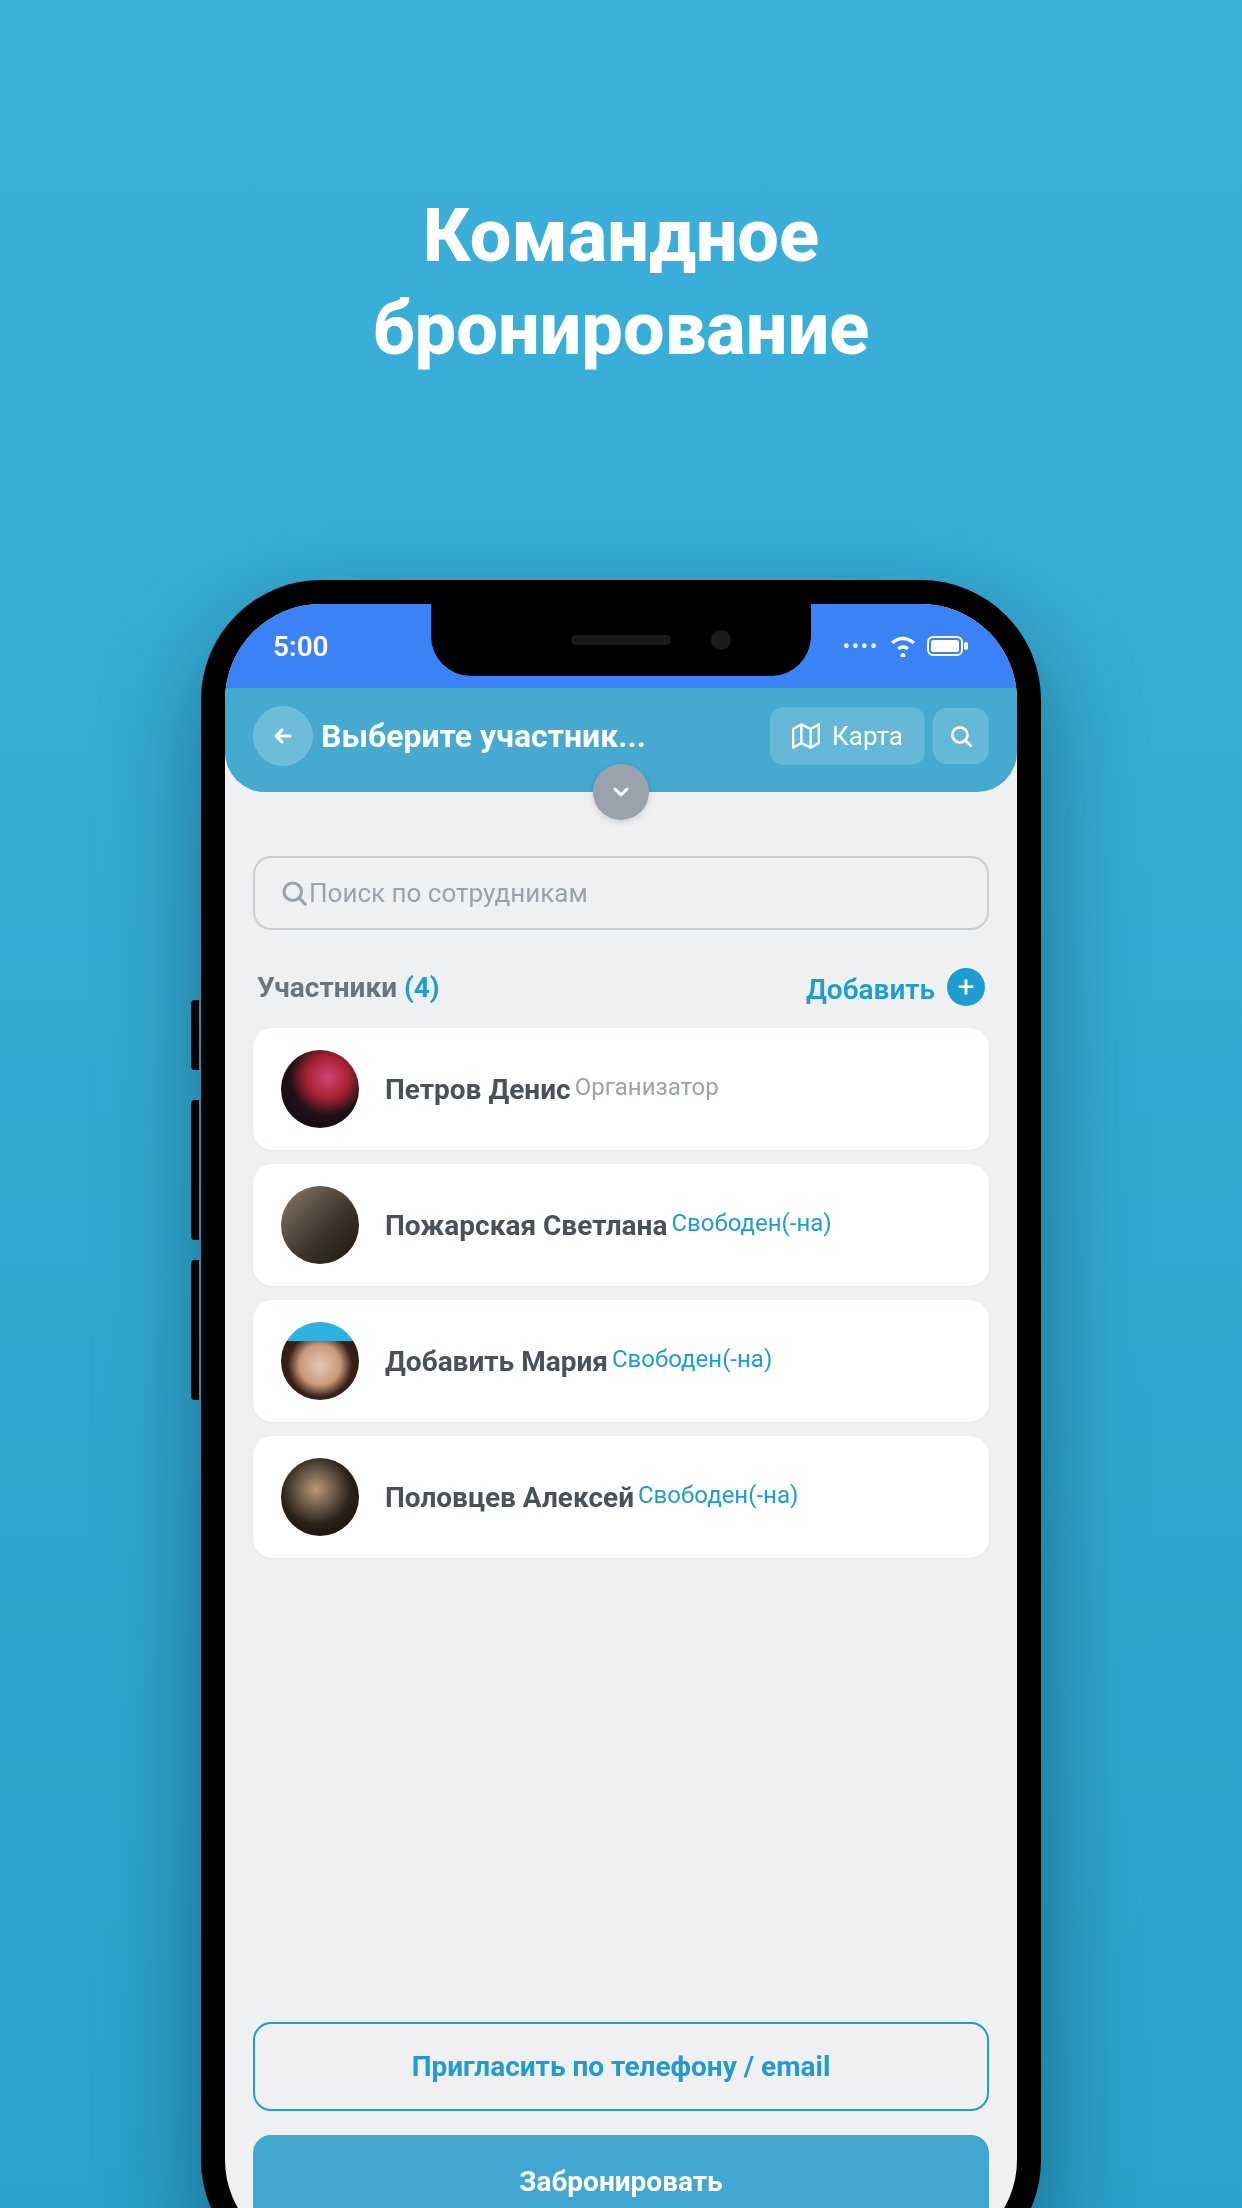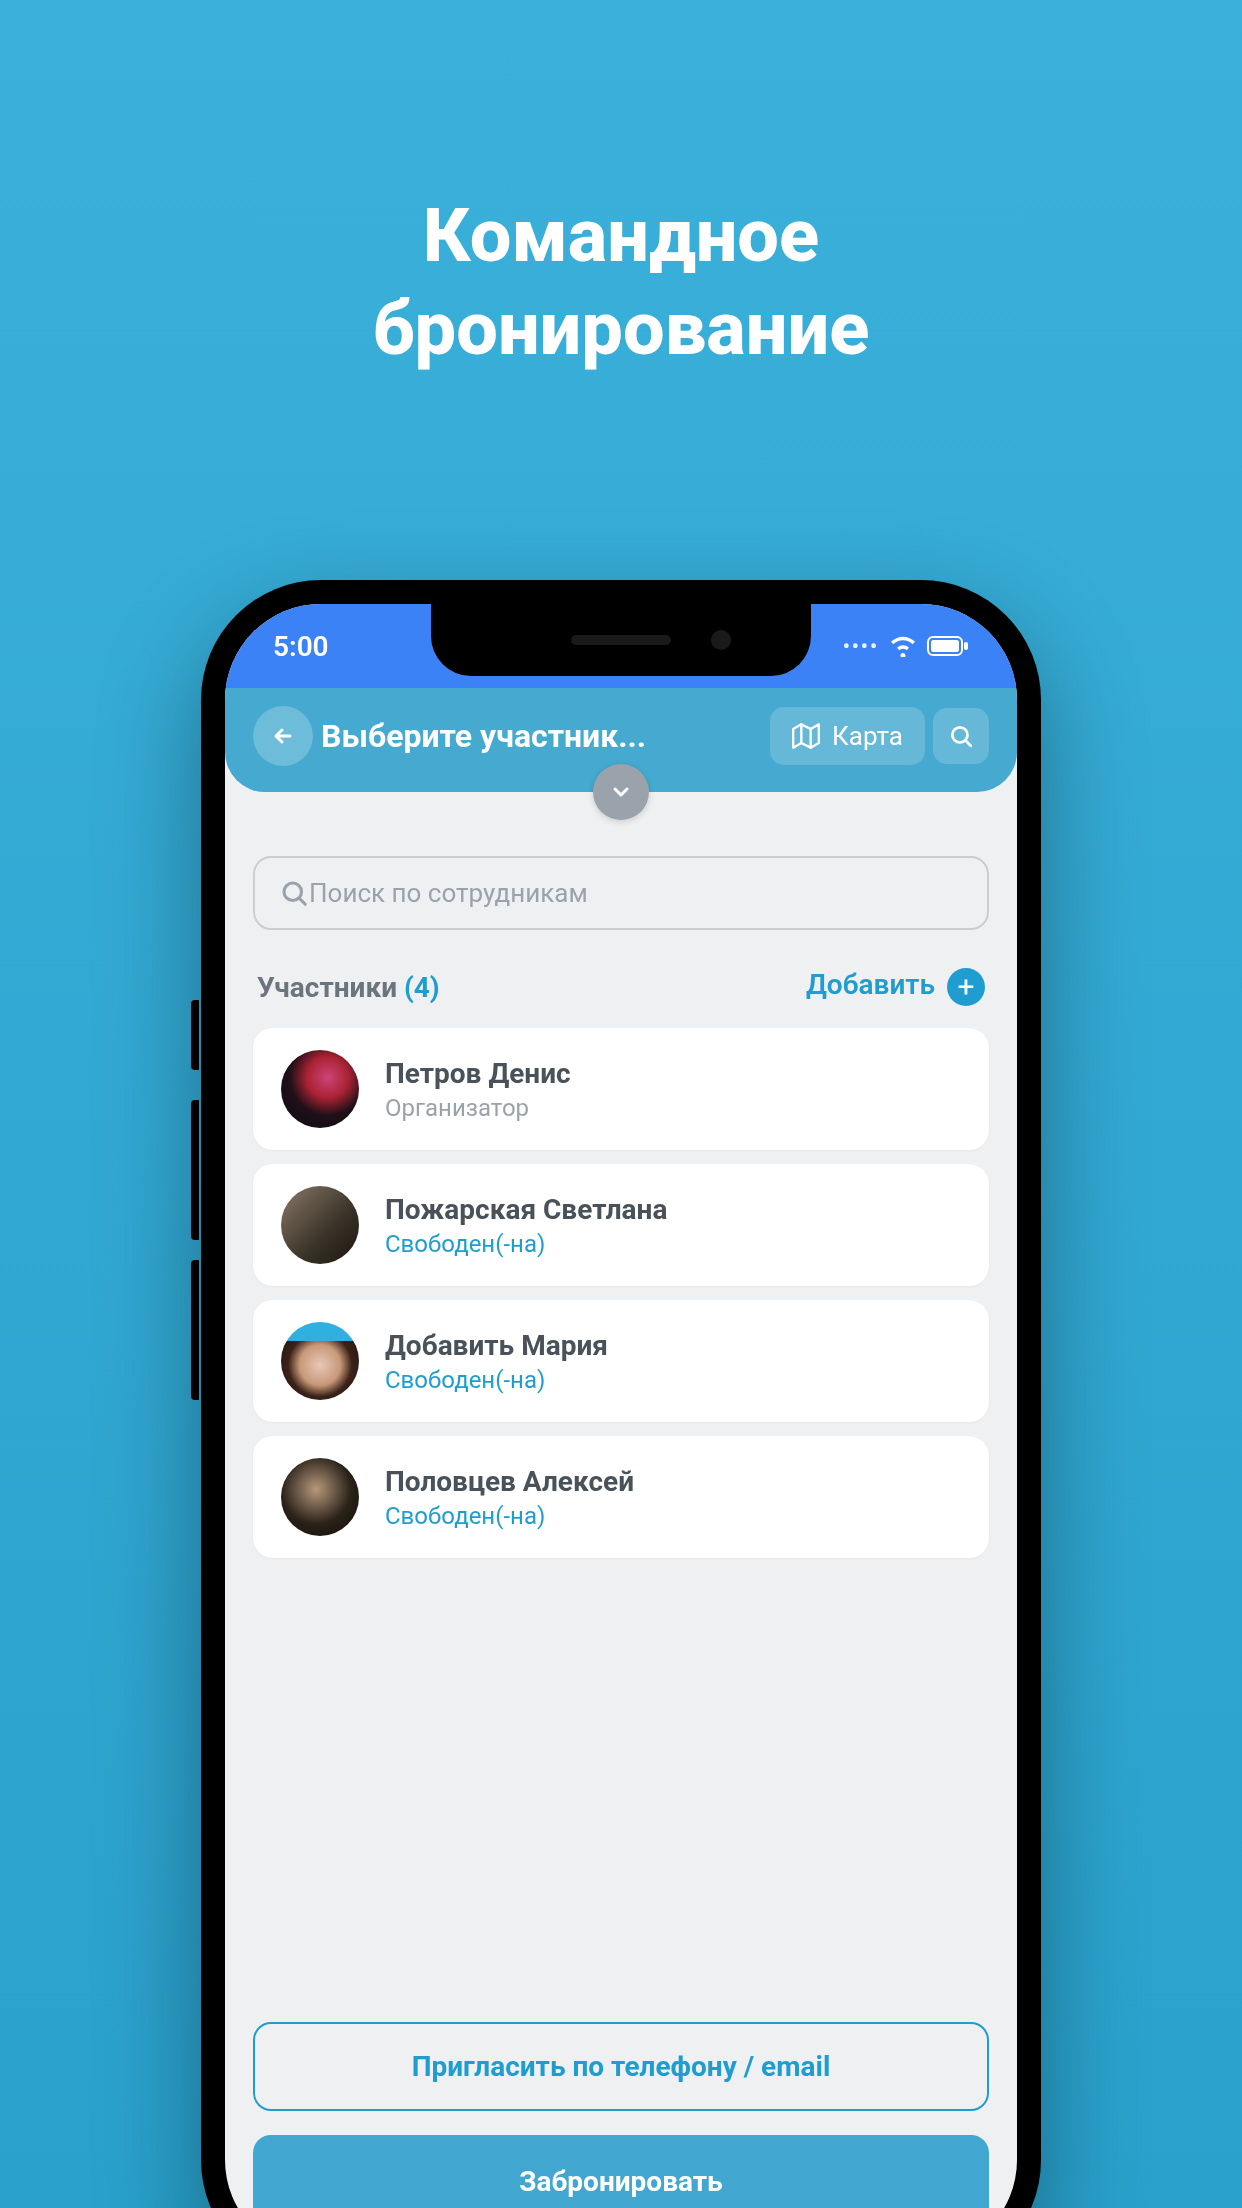--- a/index.html
+++ b/index.html
@@ -23,26 +23,26 @@
   .map-btn { display:flex; align-items:center; gap:12px; background:rgba(255,255,255,0.18); padding:14px 22px; border-radius:14px; color:#fff; font-size:26px; cursor:pointer; }
   .search-btn { width:56px; height:56px; border-radius:14px; background:rgba(255,255,255,0.18); display:flex; align-items:center; justify-content:center; cursor:pointer; }
   .expand-handle { position:absolute; bottom:-28px; left:50%; transform:translateX(-50%); width:56px; height:56px; border-radius:50%; background:#9aa3ab; display:flex; align-items:center; justify-content:center; cursor:pointer; box-shadow:0 2px 6px rgba(0,0,0,0.15); }
   .content { padding:64px 28px 28px; }
   .search-field { display:flex; align-items:center; background:#eef0f2; border:2px solid #c9ced3; border-radius:18px; padding:20px 24px; }
   .search-field input { flex:1; border:none; background:transparent; font-size:26px; color:#7a838c; outline:none; }
   .search-field input::placeholder { color:#9aa3ab; }
   .section-head { display:flex; align-items:center; justify-content:space-between; margin:38px 4px 22px; }
   .section-title { font-size:28px; font-weight:700; color:#6b757e; }
   .section-count { color:#1f9dd0; }
-  .add-btn { display:flex; align-items:flex-start; gap:12px; color:#1f9dd0; font-size:28px; font-weight:600; cursor:pointer; }
+  .add-btn { display:flex; align-items:flex-end; gap:12px; color:#1f9dd0; font-size:28px; font-weight:600; cursor:pointer; }
   .add-circle { width:38px; height:38px; border-radius:50%; background:#1f9dd0; display:flex; align-items:center; justify-content:center; color:#fff; font-size:30px; font-weight:400; line-height:1; }
   .list { display:flex; flex-direction:column; gap:14px; }
   .card { background:#fff; border-radius:20px; padding:22px 28px; display:flex; align-items:center; gap:26px; box-shadow:0 1px 3px rgba(0,0,0,0.04); cursor:pointer; }
   .avatar { width:78px; height:78px; border-radius:50%; flex-shrink:0; background:#333; position:relative; overflow:hidden; }
-  .card-text { display:flex; flex-direction:column; gap:4px; }
+  .card-text { display:flex; gap:4px; }
   .card-name { font-size:28px; font-weight:700; color:#4a5259; }
   .card-role { font-size:24px; color:#9aa3ab; }
   .card-status { font-size:24px; color:#1f9dd0; }
   .footer { position:absolute; bottom:0; left:0; right:0; padding:28px; display:flex; flex-direction:column; gap:24px; }
   .btn-outline { border:2.5px solid #1f9dd0; color:#1f9dd0; background:transparent; border-radius:18px; padding:26px; font-size:28px; font-weight:700; text-align:center; cursor:pointer; }
   .btn-primary { background:#41a7d0; color:#fff; border-radius:18px; padding:30px; font-size:28px; font-weight:700; text-align:center; cursor:pointer; }
   
   .av1 { background:radial-gradient(circle at 60% 35%, #c47 0%, #a23 30%, #201018 55%, #0a0a12 100%); }
   .av2 { background:linear-gradient(135deg,#8a7a6a 0%, #3a3228 60%, #1a160f 100%); }
   .av3 { background:linear-gradient(180deg,#2fb0e0 0%, #2fb0e0 25%, transparent 25%), radial-gradient(circle at 50% 55%, #e8c8b8 0%, #c89878 35%, #3a2218 55%, #1a0f0a 100%); }

